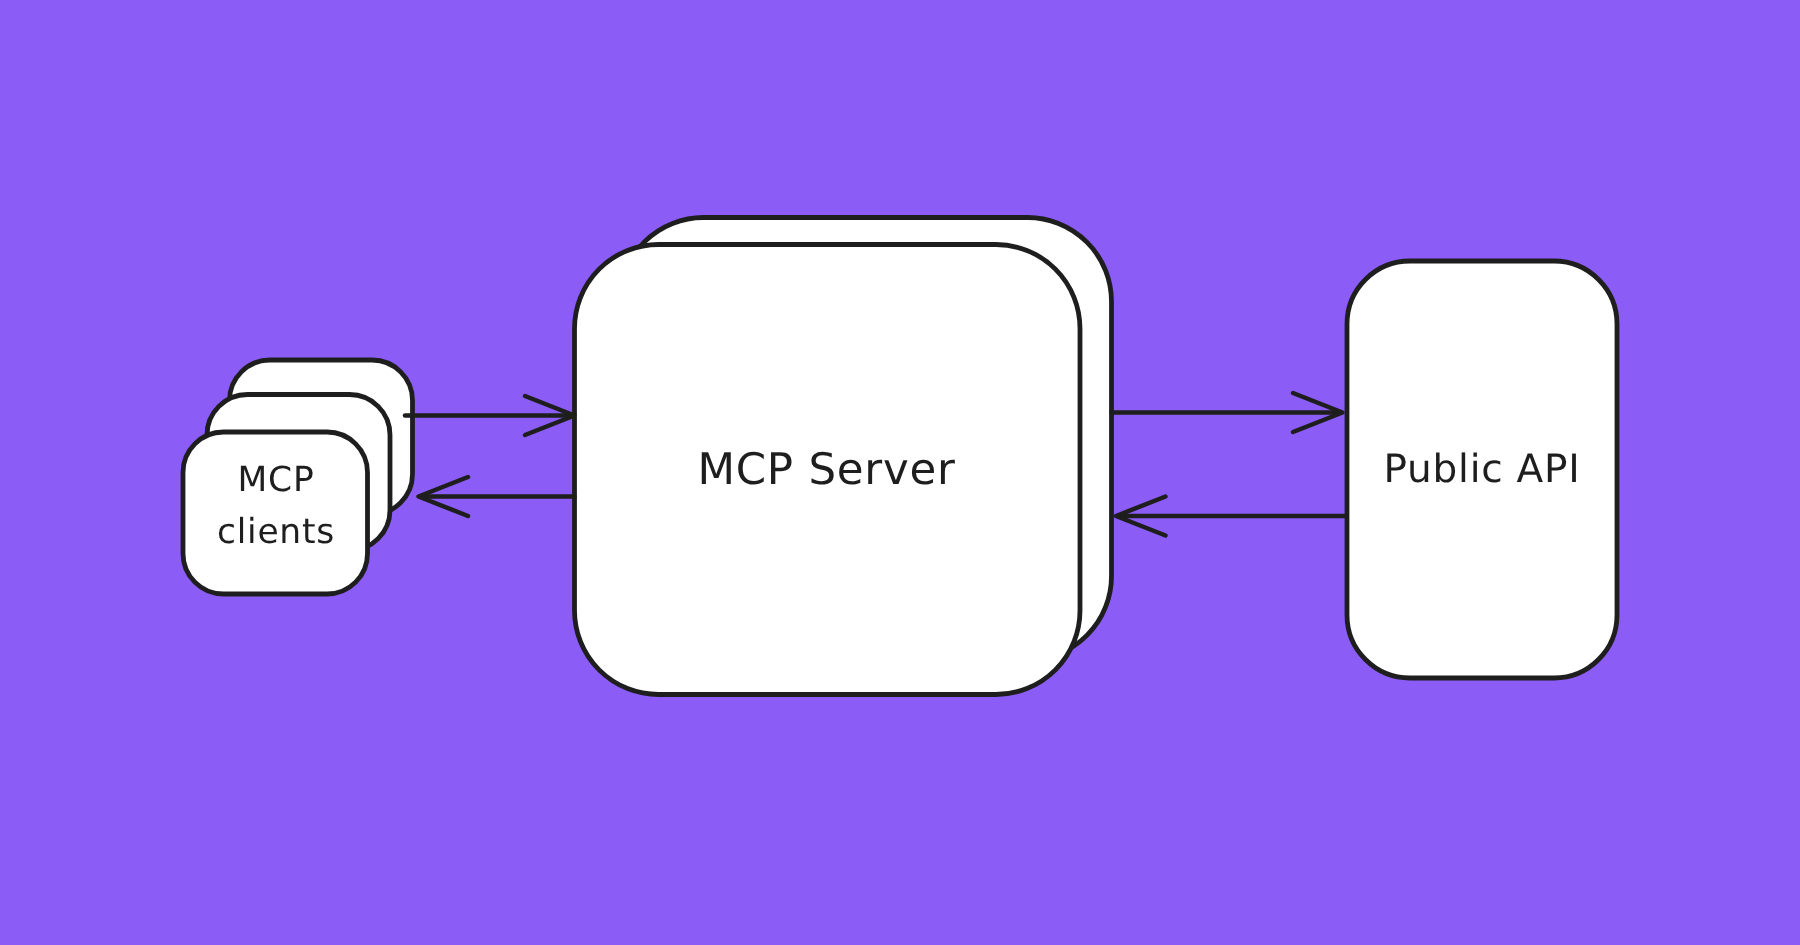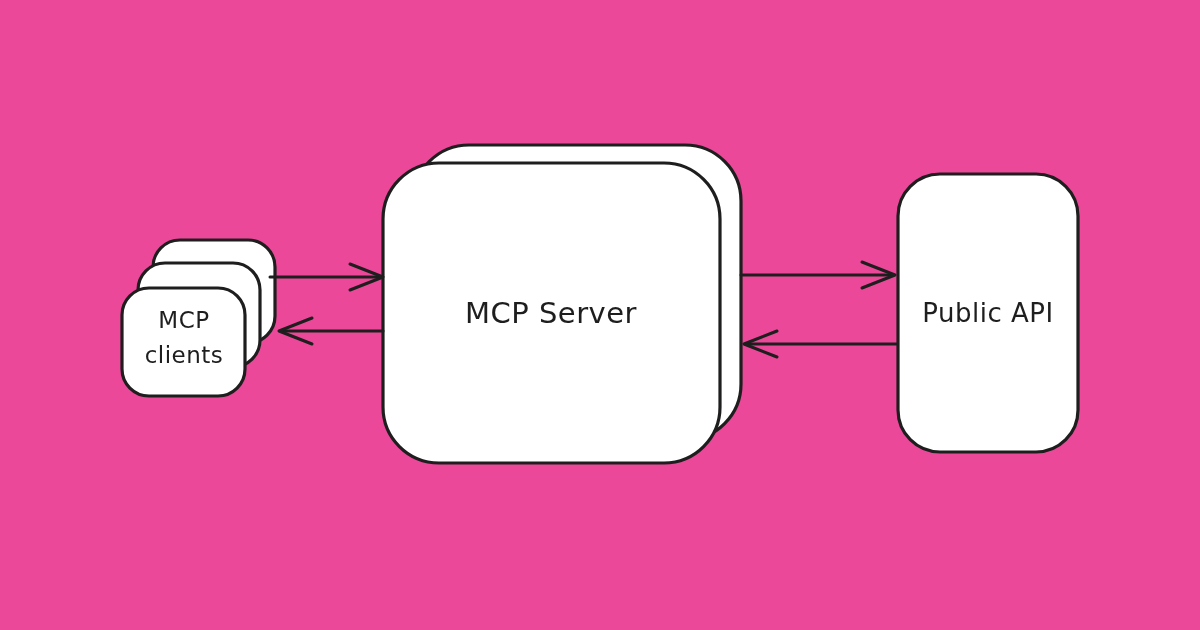--- a/index.html
+++ b/index.html
@@ -3,21 +3,21 @@
 <meta charset="utf-8">
 <style>
   html, body {
     margin: 0;
     padding: 0;
   }
   .canvas {
     position: relative;
     width: 1200px;
     height: 630px;
-    background: #ec4899;
+    background: #8b5cf6;
     overflow: hidden;
     font-family: "DejaVu Sans", sans-serif;
   }
   svg { display: block; }
   .shape {
     fill: #ffffff;
     stroke: #1e1e1e;
     stroke-width: 3.2;
     stroke-linejoin: round;
   }

